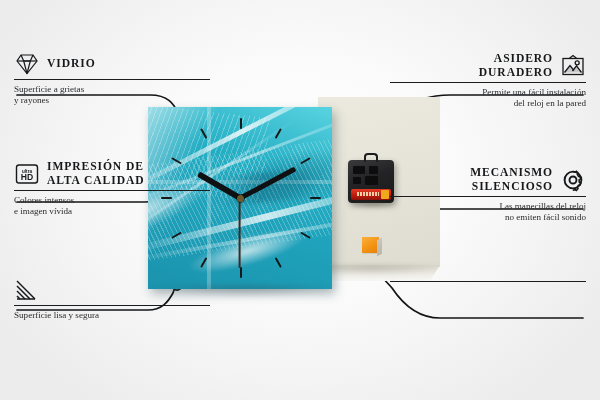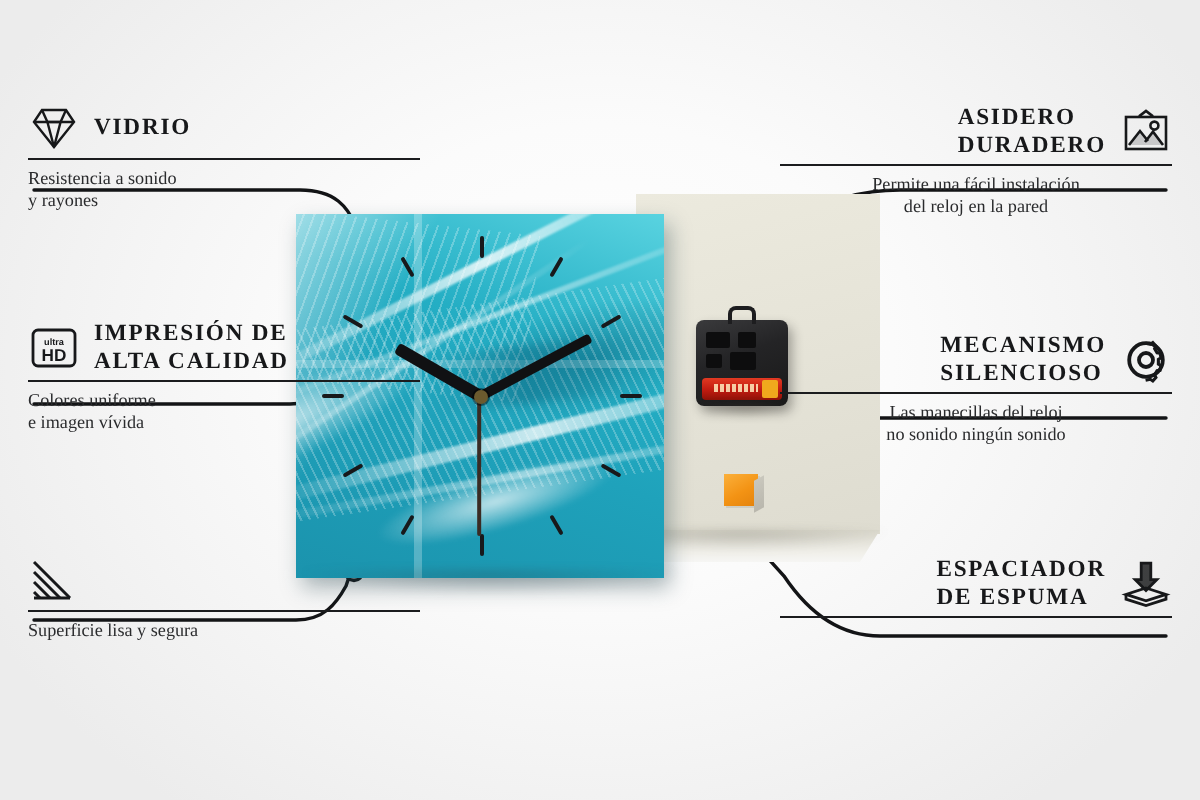--- a/index.html
+++ b/index.html
@@ -166,29 +166,29 @@
   .feat{ position:absolute; width:196px; }
   .feat .head{
     display:flex; align-items:center; gap:7px;
   }
   .feat.right .head{ flex-direction:row-reverse; }
   .feat .titles{
     font-family:"Liberation Serif", serif;
     font-weight:700; letter-spacing:.9px; color:#17181a;
     font-size:11.6px; line-height:13.6px; text-transform:uppercase;
   }
-  .feat.right .titles{ text-align:left; }
+  .feat.right .titles{ text-align:right; }
   .feat .rule{
     height:0; border-top:1.15px solid #1b1c1e; margin:3px 0 4px 0;
   }
   .feat .desc{
     font-family:"Liberation Serif", serif;
     font-size:9.1px; line-height:10.8px; color:#2a2b2d;
   }
-  .feat.right .desc{ text-align:center; }
+  .feat.right .desc{ text-align:right; }
   .icon{ width:26px; height:24px; flex:0 0 26px; display:block; }
 
   .f-vidrio{ left:14px; top:52px; }
   .f-hd{ left:14px; top:160px; }
   .f-bordes{ left:14px; top:278px; }
   .f-asidero{ left:390px; top:52px; width:196px; }
   .f-mecanismo{ left:390px; top:166px; width:196px; }
   .f-espuma{ left:390px; top:278px; width:196px; }
 </style>
 </head>
@@ -289,40 +289,40 @@
           <path d="M19 3 L16.3 9 L13 21.5"></path>
             <path d="M9.7 9 H16.3"></path>
         </g>
       </svg>
       <div class="titles">
         <div>VIDRIO</div>
       </div>
     </div>
     <div class="rule"></div>
     <div class="desc">
-      <div>Resistencia a sonido</div>
+      <div>Superficie a grietas</div>
       <div>y rayones</div>
     </div>
   </div>
 
   <div class="feat f-hd">
     <div class="head">
       <svg class="icon" viewBox="0 0 26 24">
         <rect x="2.5" y="3" width="21" height="18" rx="2.5" fill="none" stroke="#17181a" stroke-width="1.4"></rect>
         <text x="13" y="10.6" text-anchor="middle" font-family="Liberation Sans, sans-serif" font-size="4.6" font-weight="700" fill="#17181a">ultra</text>
         <text x="13" y="18.4" text-anchor="middle" font-family="Liberation Sans, sans-serif" font-size="8.6" font-weight="700" fill="#17181a">HD</text>
       </svg>
       <div class="titles">
         <div>IMPRESIÓN DE</div>
         <div>ALTA CALIDAD</div>
       </div>
     </div>
     <div class="rule"></div>
     <div class="desc">
-      <div>Colores uniforme</div>
+      <div>Colores intensos</div>
       <div>e imagen vívida</div>
     </div>
   </div>
 
   <div class="feat f-bordes">
     <div class="head">
       <svg class="icon" viewBox="0 0 26 24">
         <g stroke="#17181a" stroke-width="1.5" fill="none">
           <path d="M3 3 L21 21"></path>
             <path d="M3 8 L16 21"></path>
@@ -372,35 +372,21 @@
         </g>
       </svg>
       <div class="titles">
         <div>MECANISMO</div>
         <div>SILENCIOSO</div>
       </div>
     </div>
     <div class="rule"></div>
     <div class="desc">
       <div>Las manecillas del reloj</div>
-      <div>no sonido ningún sonido</div>
+      <div>no emiten fácil sonido</div>
     </div>
   </div>
 
   <div class="feat f-espuma right">
-    <div class="head">
-      <svg class="icon" viewBox="0 0 26 24">
-        <g fill="none" stroke="#17181a" stroke-width="1.4">
-          <path d="M10.6 1.6 h4.8 v8.2 h3.0 L13 15.2 L7.6 9.8 h3.0 Z" fill="#17181a" opacity=".82" stroke="none"></path>
-          <path d="M10.6 1.6 h4.8 v8.2 h3.0 L13 15.2 L7.6 9.8 h3.0 Z"></path>
-          <path d="M13 14.0 L23 17.2 L13 20.4 L3 17.2 Z"></path>
-          <path d="M3 17.2 v2.4 L13 22.8 L23 19.6 v-2.4"></path>
-        </g>
-      </svg>
-      <div class="titles">
-        <div>ESPACIADOR</div>
-        <div>DE ESPUMA</div>
-      </div>
-    </div>
     <div class="rule"></div>
   </div>
 
 </div>
 
 </body></html>

